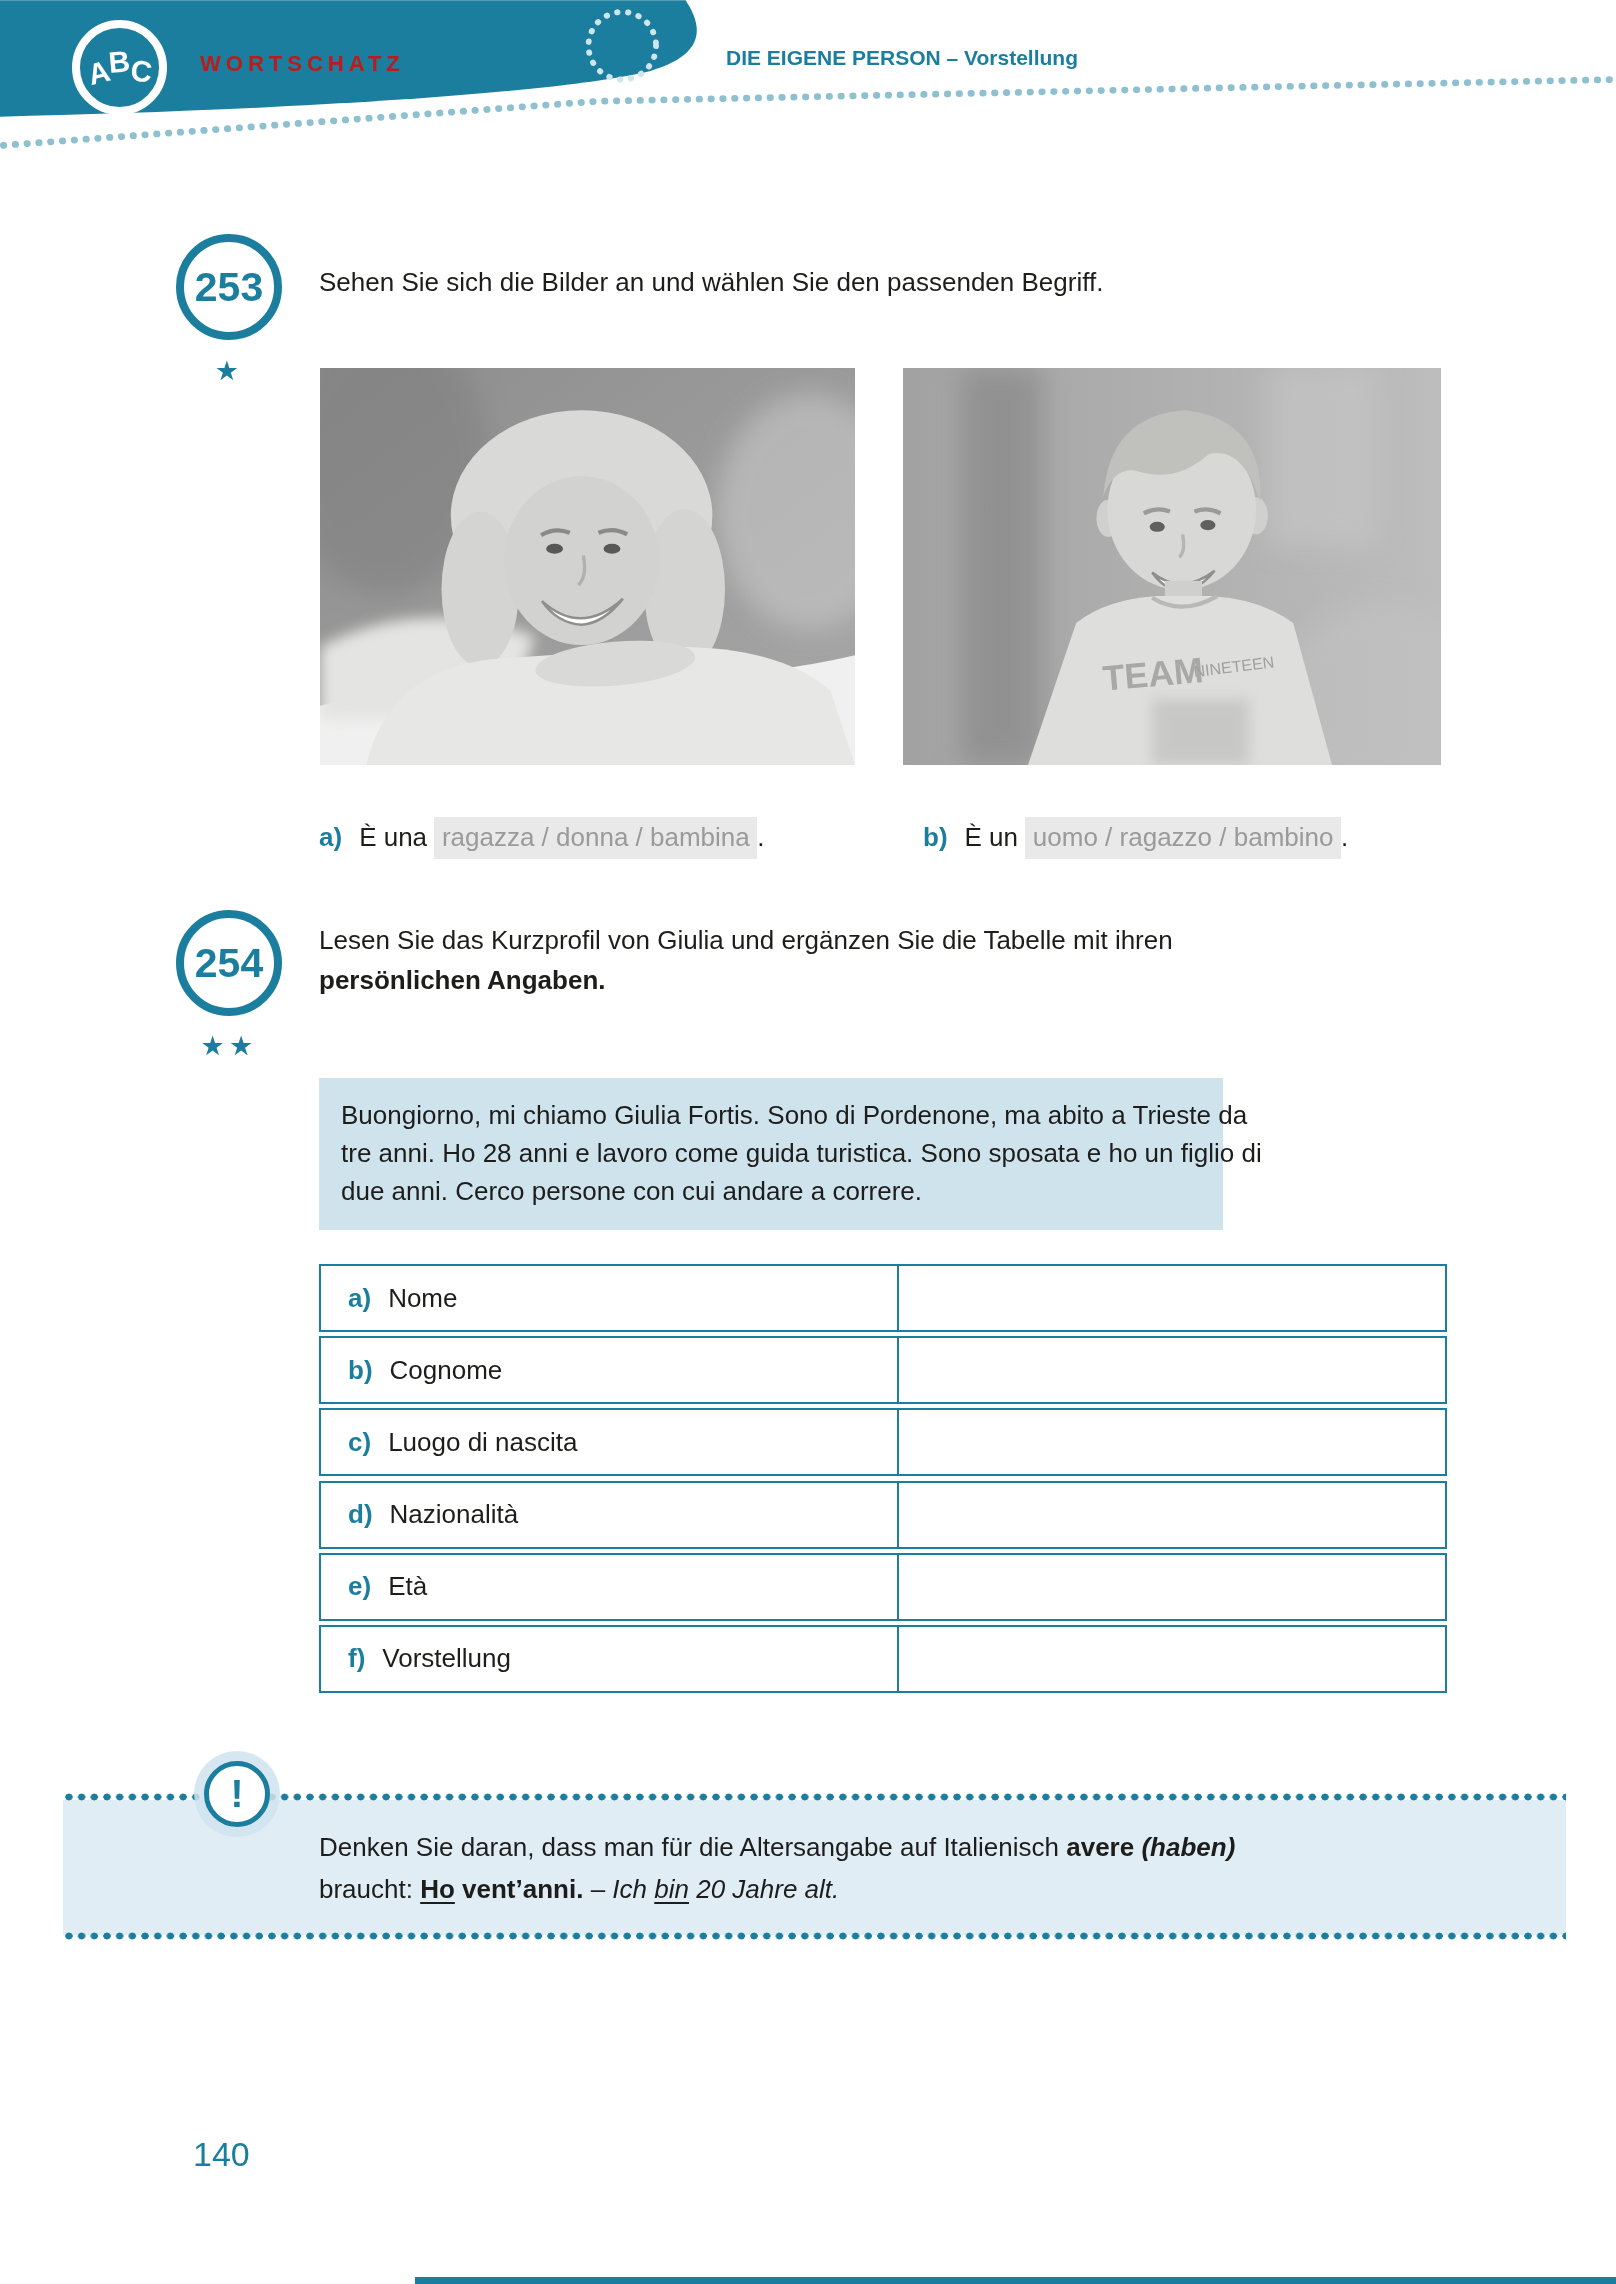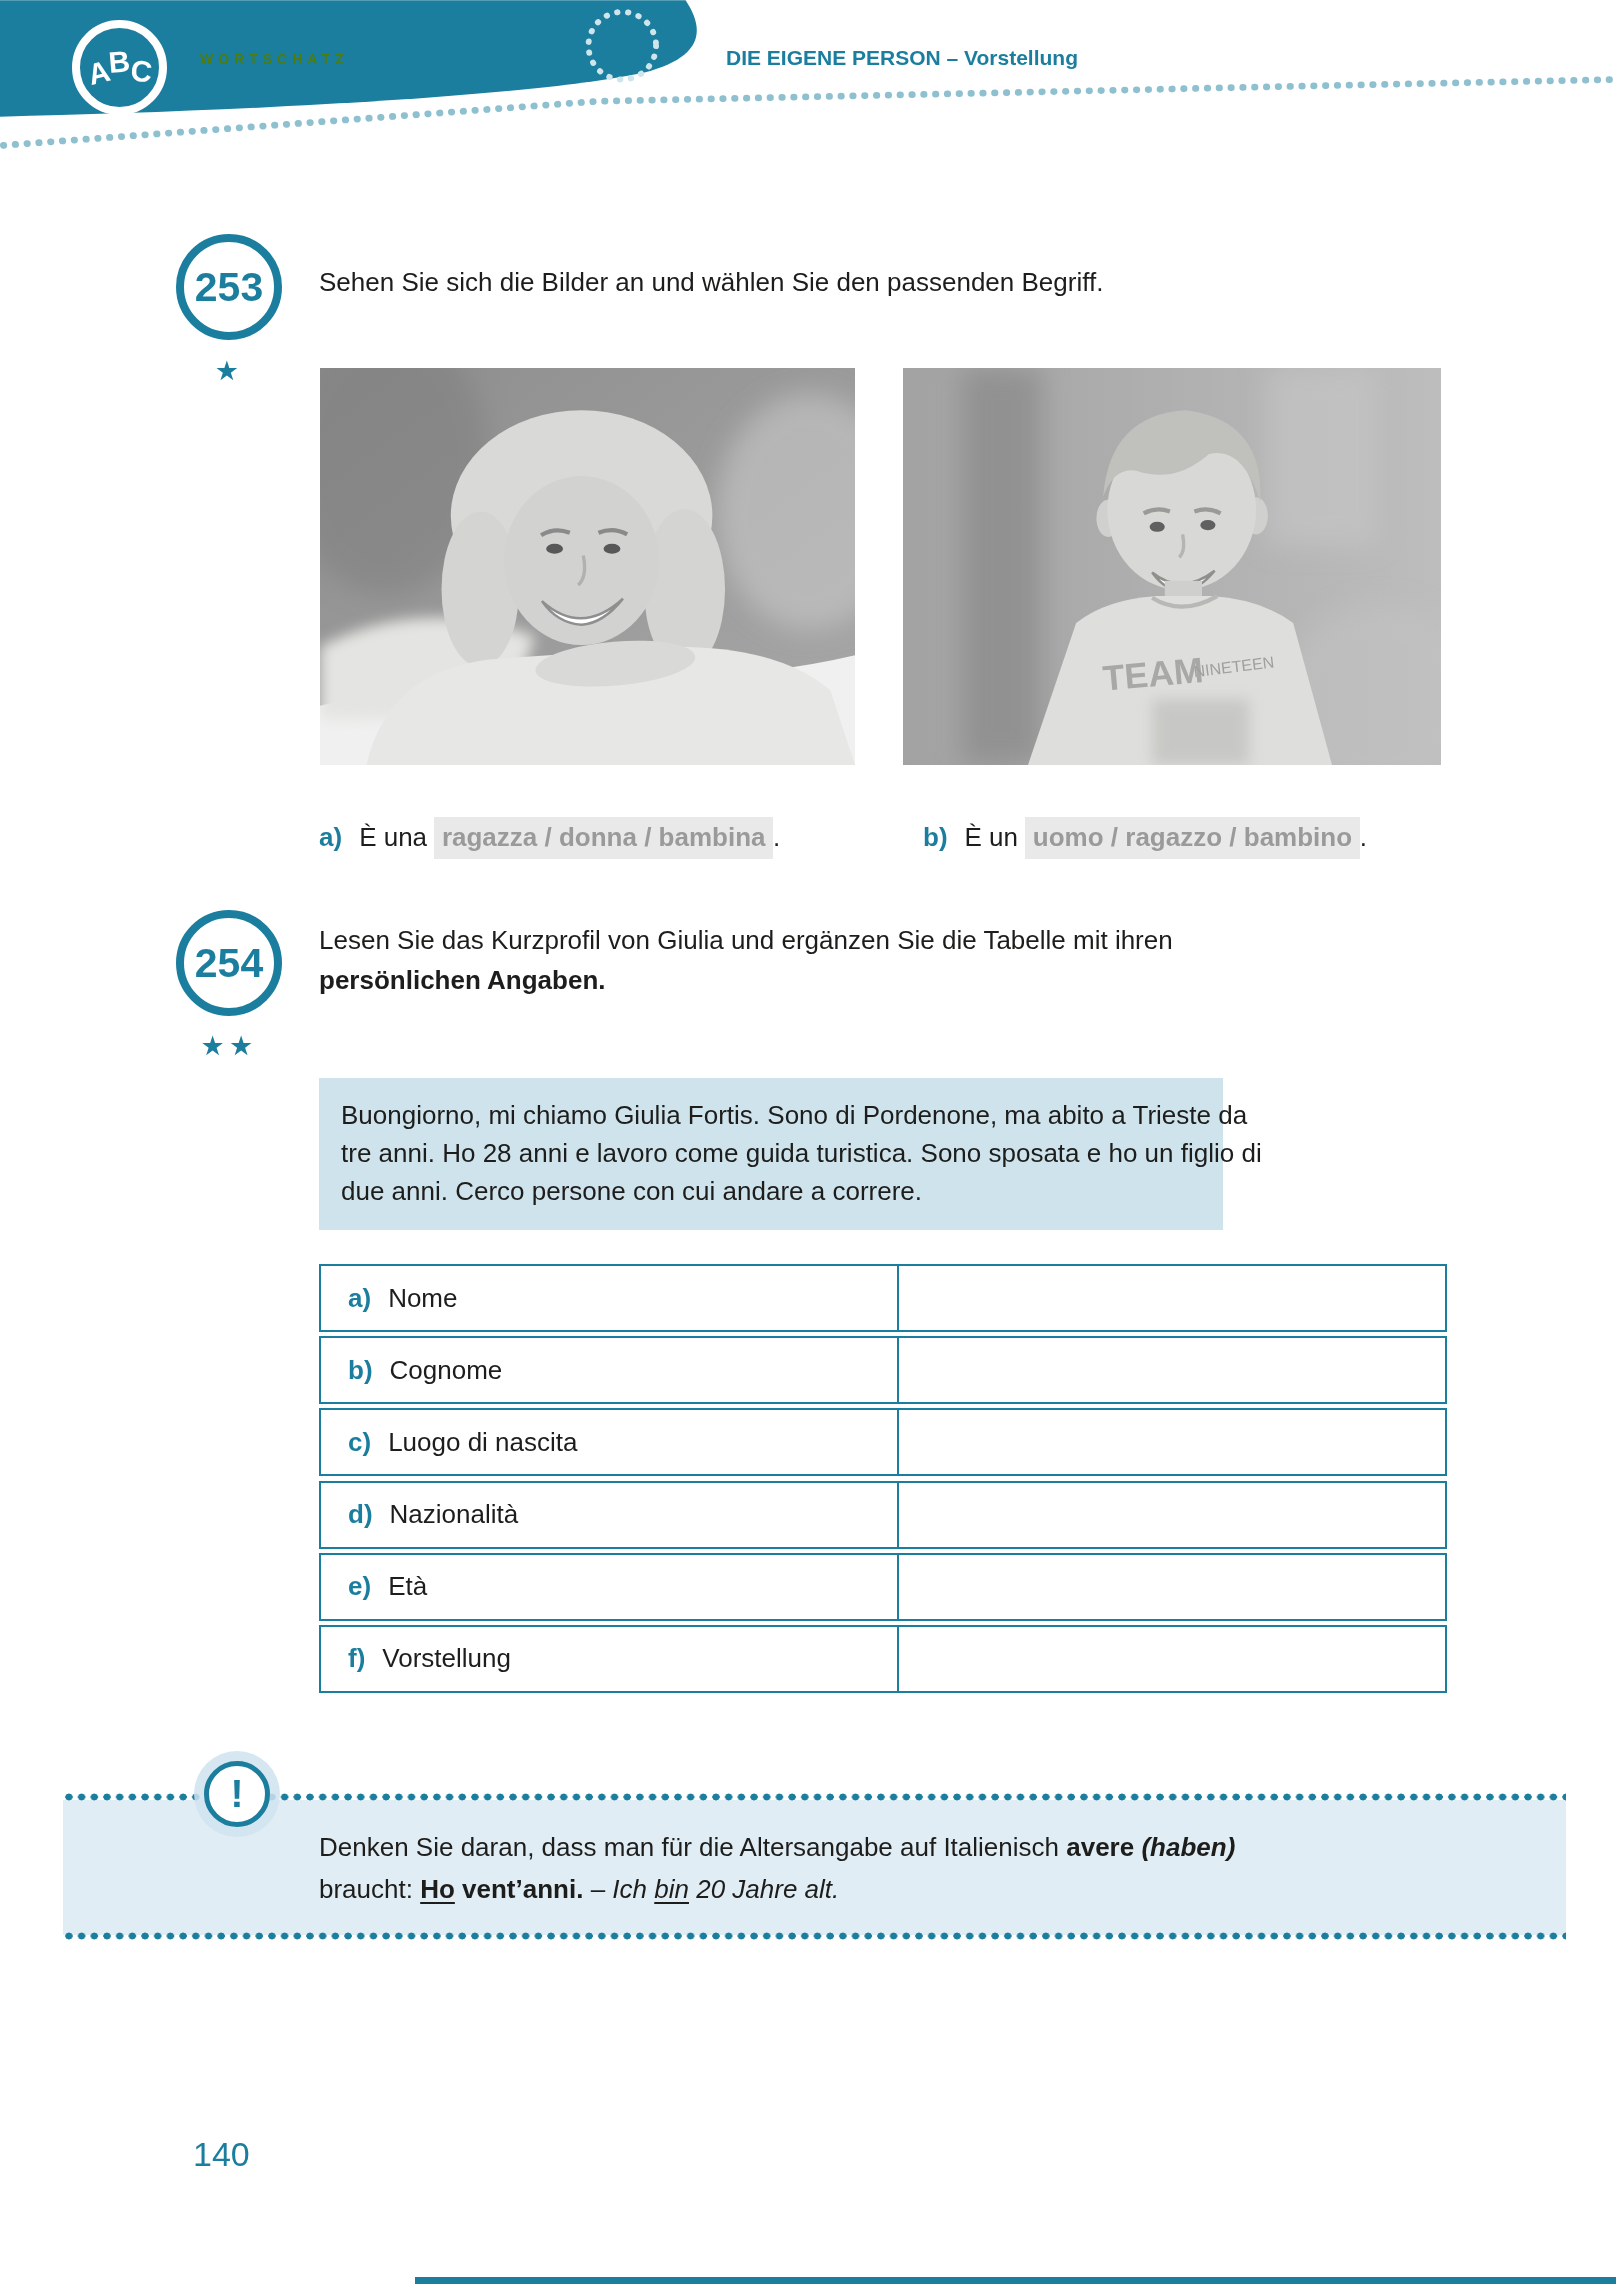--- a/index.html
+++ b/index.html
@@ -23,43 +23,43 @@
   .abc-logo{
     position:absolute;left:72px;top:20px;width:95px;height:95px;
     border:8.4px solid #fff;border-radius:50%;
     display:flex;align-items:center;justify-content:center;gap:0.8px;
   }
   .abc-logo span{color:#fff;font-weight:700;font-size:29.6px;display:inline-block;line-height:1;}
   .abc-l1{transform:rotate(-14deg) translateY(5px);}
   .abc-l2{transform:rotate(-5deg) translateY(-5.9px);}
   .abc-l3{transform:rotate(6deg) translateY(3.4px);}
   .band-title{
-    position:absolute;left:200px;top:51px;color:#4d7c0f;font-weight:700;
-    font-size:14px;letter-spacing:5px;white-space:nowrap;
+    position:absolute;left:200px;top:51px;color:#b91c1c;font-weight:700;
+    font-size:22px;letter-spacing:5px;white-space:nowrap;
   }
   .section-title{
     position:absolute;left:726px;top:46px;color:var(--teal);font-weight:700;
     font-size:21px;white-space:nowrap;letter-spacing:0;
   }
 
   
   .badge{
     position:absolute;width:106px;height:106px;border:8.4px solid var(--teal);border-radius:50%;
     display:flex;align-items:center;justify-content:center;
     color:var(--teal);font-weight:700;font-size:41px;background:#fff;
   }
   .stars{position:absolute;width:106px;text-align:center;color:var(--teal);font-size:27px;letter-spacing:4.2px;}
 
   
   .instr{position:absolute;font-size:26px;line-height:40px;white-space:nowrap;}
   .instr .bold{font-weight:700;}
   .photo{position:absolute;top:368px;height:397px;display:block;}
   .option-row{position:absolute;top:822px;font-size:26px;white-space:nowrap;}
   .opt-label{color:var(--teal);font-weight:700;margin-right:17px;}
-  .opt-choices{background:var(--hl-gray);color:var(--choice-gray);font-weight:700;padding:5px 7.6px 6.8px 7.6px;}
+  .opt-choices{background:var(--hl-gray);color:var(--choice-gray);font-weight:400;padding:5px 7.6px 6.8px 7.6px;}
 
   
   .profile-box{
     position:absolute;left:319px;top:1078px;width:904px;height:152px;
     background:var(--box-blue);padding:17.7px 22px;font-size:26px;line-height:38px;
   }
   .profile-box div{white-space:nowrap;}
   .table{position:absolute;left:319px;top:1264px;width:1128px;}
   .trow{
     display:flex;height:68px;border:2.5px solid var(--teal);margin-bottom:4.2px;background:#fff;

